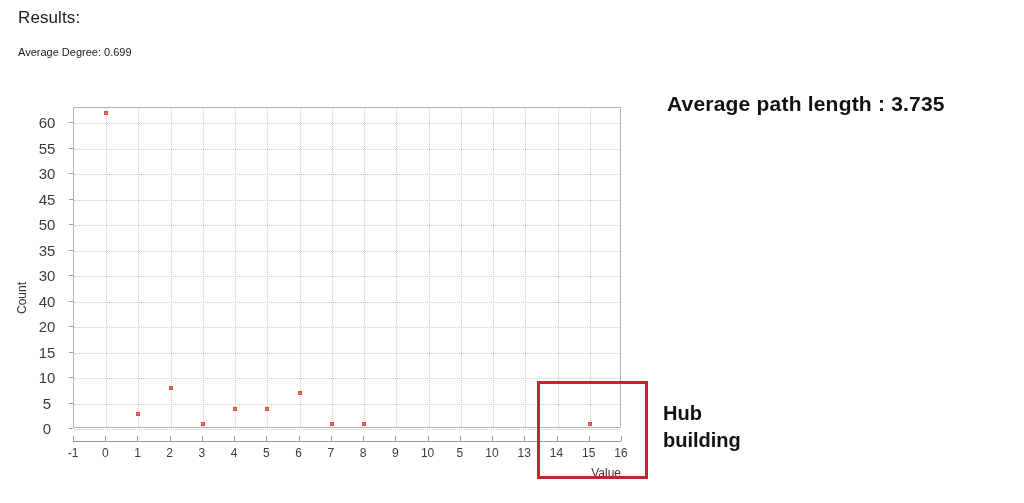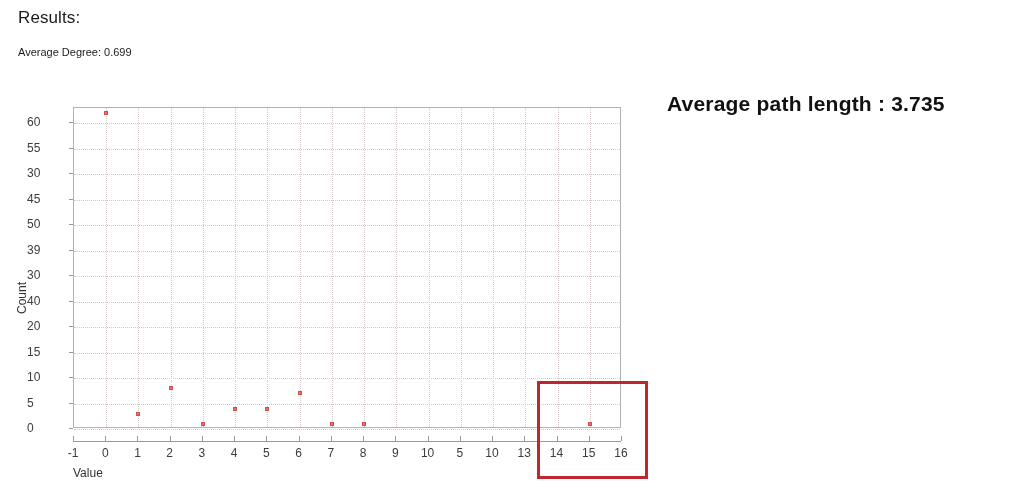--- a/index.html
+++ b/index.html
@@ -94,22 +94,22 @@
     background: #e8736b;
     border: 1px solid #cf5048;
     box-sizing: border-box;
   }
 
   
   .ytick {
     position: absolute;
     right: 0;
     width: 40px;
-    text-align: left;
-    font-size: 12px;
+    text-align: center;
+    font-size: 15px;
     color: #3c3c3c;
     transform: translateY(-50%);
   }
   .ytick-mark {
     position: absolute;
     width: 4px;
     height: 0;
     border-top: 1px solid #9a9a9a;
   }
   .ylabel {
@@ -146,21 +146,21 @@
     margin-left: -17px;
     text-align: center;
     font-size: 12px;
     color: #3c3c3c;
   }
   .xlabel {
     position: absolute;
     left: 73px;
     top: 396px;
     width: 548px;
-    text-align: left;
+    text-align: right;
     font-size: 12px;
     color: #333;
   }
 
   
   .highlight-box {
     position: absolute;
     left: 537px;
     top: 381px;
     width: 111px;
@@ -252,21 +252,21 @@
       <div class="ytick" style="top: 307.048px; right: 593px;">10</div>
       <div class="ytick-mark" style="top: 307.048px; left: 69px;"></div>
       <div class="ytick" style="top: 281.571px; right: 593px;">15</div>
       <div class="ytick-mark" style="top: 281.571px; left: 69px;"></div>
       <div class="ytick" style="top: 256.095px; right: 593px;">20</div>
       <div class="ytick-mark" style="top: 256.095px; left: 69px;"></div>
       <div class="ytick" style="top: 230.619px; right: 593px;">40</div>
       <div class="ytick-mark" style="top: 230.619px; left: 69px;"></div>
       <div class="ytick" style="top: 205.143px; right: 593px;">30</div>
       <div class="ytick-mark" style="top: 205.143px; left: 69px;"></div>
-      <div class="ytick" style="top: 179.667px; right: 593px;">39</div>
+      <div class="ytick" style="top: 179.667px; right: 593px;">35</div>
       <div class="ytick-mark" style="top: 179.667px; left: 69px;"></div>
       <div class="ytick" style="top: 154.19px; right: 593px;">50</div>
       <div class="ytick-mark" style="top: 154.19px; left: 69px;"></div>
       <div class="ytick" style="top: 128.714px; right: 593px;">45</div>
       <div class="ytick-mark" style="top: 128.714px; left: 69px;"></div>
       <div class="ytick" style="top: 103.238px; right: 593px;">30</div>
       <div class="ytick-mark" style="top: 103.238px; left: 69px;"></div>
       <div class="ytick" style="top: 77.7619px; right: 593px;">55</div>
       <div class="ytick-mark" style="top: 77.7619px; left: 69px;"></div>
       <div class="ytick" style="top: 52.2857px; right: 593px;">60</div>
@@ -314,13 +314,15 @@
       <div class="xtick" style="left: 621px;">16</div>
     </div>
   <div class="xlabel">Value</div>
 </div>
 
 <div class="highlight-box"></div>
 
 <div class="avg-path">Average path length : 3.735</div>
 
 <div class="hub-label">
+  <div>Hub</div>
+  <div>building</div>
 </div>
 
 </body></html>

